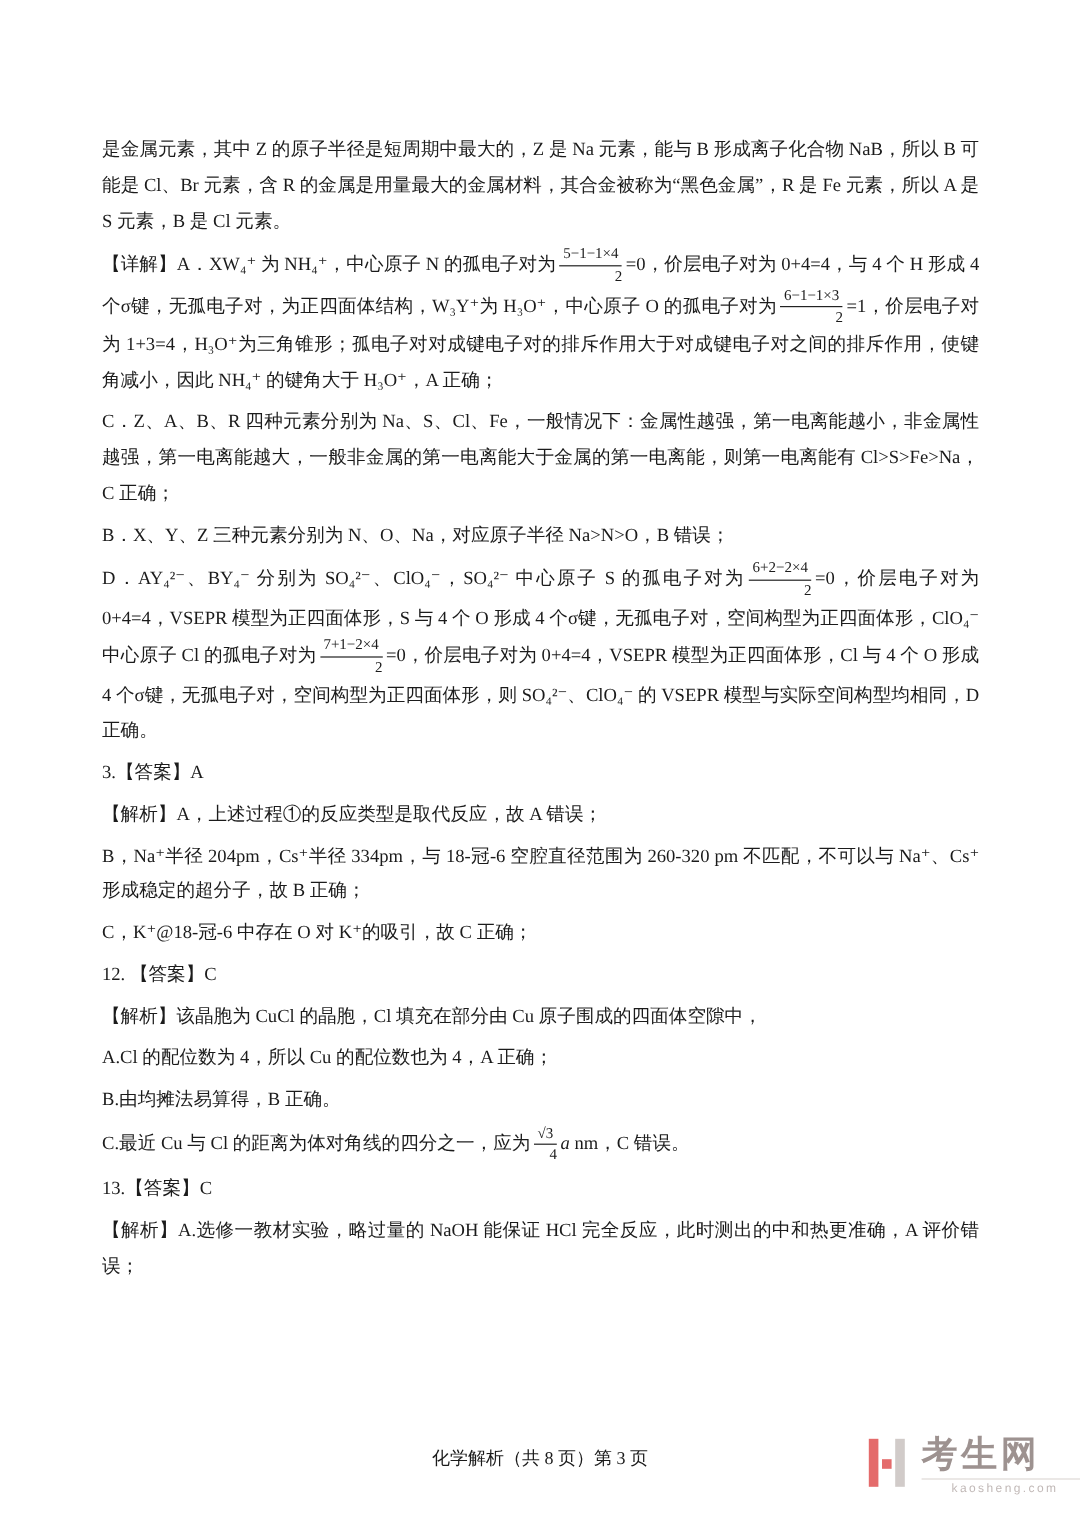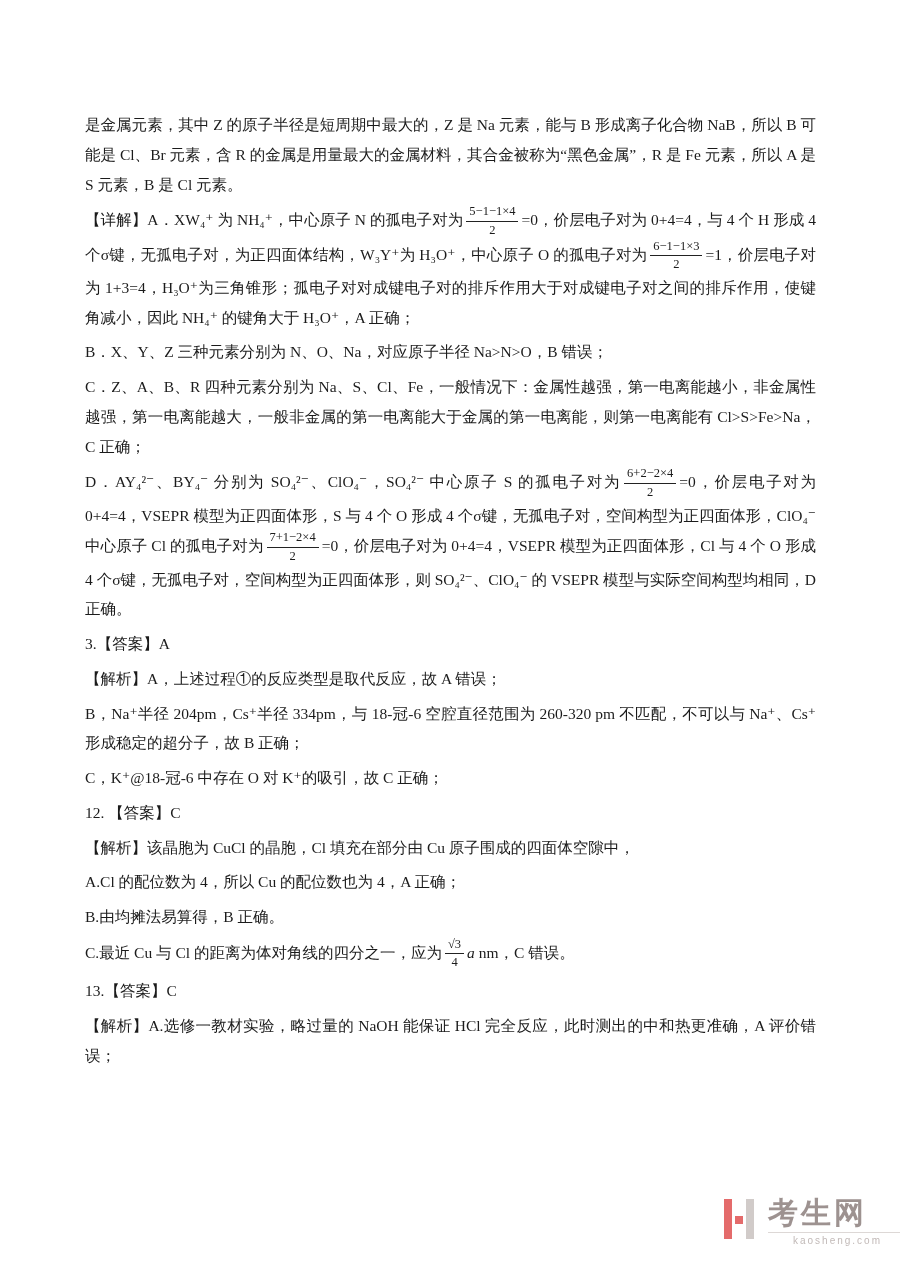--- a/index.html
+++ b/index.html
@@ -8,21 +8,21 @@
     background:#ffffff; color:#1b1b1b;
     font-family:"Liberation Serif","DejaVu Serif",serif;
   }
   .sheet { position:absolute; inset:0; }
   .content {
     position:absolute; left:85px; right:84px; top:110px;
     font-size:15.5px; line-height:1.92; text-align:justify;
   }
   p.para { margin:0 0 5px 0; }
   .frac {
-    display:inline-block; vertical-align:middle; text-align:center;
+    display:inline-block; vertical-align:middle; text-align:right;
     font-size:12.5px; line-height:1.25; margin:0 3px;
   }
   .fnum { display:block; border-bottom:1px solid #222; padding:0 3px 1px 3px; }
   .fden { display:block; padding-top:1px; }
   .footer {
     position:absolute; left:0; right:0; top:1206px;
     text-align:center; font-size:15px; color:#1b1b1b;
   }
   .logo {
     position:absolute; right:18px; top:1196px;
@@ -40,36 +40,39 @@
     border-top:1px solid #d8d2d0; padding-top:2px; width:100%;padding-left:25px;
   }
 </style>
 </head>
 <body>
 
 <div class="sheet">
   <main class="content">
     <p class="para">是金属元素，其中 Z 的原子半径是短周期中最大的，Z 是 Na 元素，能与 B 形成离子化合物 NaB，所以 B 可能是 Cl、Br 元素，含 R 的金属是用量最大的金属材料，其合金被称为“黑色金属”，R 是 Fe 元素，所以 A 是 S 元素，B 是 Cl 元素。</p>
     <p class="para">【详解】A．XW₄⁺ 为 NH₄⁺，中心原子 N 的孤电子对为<span class="frac"><span class="fnum">5−1−1×4</span><span class="fden">2</span></span>=0，价层电子对为 0+4=4，与 4 个 H 形成 4 个σ键，无孤电子对，为正四面体结构，W₃Y⁺为 H₃O⁺，中心原子 O 的孤电子对为<span class="frac"><span class="fnum">6−1−1×3</span><span class="fden">2</span></span>=1，价层电子对为 1+3=4，H₃O⁺为三角锥形；孤电子对对成键电子对的排斥作用大于对成键电子对之间的排斥作用，使键角减小，因此 NH₄⁺ 的键角大于 H₃O⁺，A 正确；</p>
+    <p class="para">C．Z、A、B、R 四种元素分别为 Na、S、Cl、Fe，一般情况下：金属性越强，第一电离能越小，非金属性越强，第一电离能越大，一般非金属的第一电离能大于金属的第一电离能，则第一电离能有 Cl&gt;S&gt;Fe&gt;Na，C 正确；</p>
     <p class="para">B．X、Y、Z 三种元素分别为 N、O、Na，对应原子半径 Na&gt;N&gt;O，B 错误；</p>
-    <p class="para">C．Z、A、B、R 四种元素分别为 Na、S、Cl、Fe，一般情况下：金属性越强，第一电离能越小，非金属性越强，第一电离能越大，一般非金属的第一电离能大于金属的第一电离能，则第一电离能有 Cl&gt;S&gt;Fe&gt;Na，C 正确；</p>
     <p class="para">D．AY₄²⁻、BY₄⁻ 分别为 SO₄²⁻、ClO₄⁻，SO₄²⁻ 中心原子 S 的孤电子对为<span class="frac"><span class="fnum">6+2−2×4</span><span class="fden">2</span></span>=0，价层电子对为 0+4=4，VSEPR 模型为正四面体形，S 与 4 个 O 形成 4 个σ键，无孤电子对，空间构型为正四面体形，ClO₄⁻ 中心原子 Cl 的孤电子对为<span class="frac"><span class="fnum">7+1−2×4</span><span class="fden">2</span></span>=0，价层电子对为 0+4=4，VSEPR 模型为正四面体形，Cl 与 4 个 O 形成 4 个σ键，无孤电子对，空间构型为正四面体形，则 SO₄²⁻、ClO₄⁻ 的 VSEPR 模型与实际空间构型均相同，D 正确。</p>
     <p class="para">3.【答案】A</p>
     <p class="para">【解析】A，上述过程①的反应类型是取代反应，故 A 错误；</p>
     <p class="para">B，Na⁺半径 204pm，Cs⁺半径 334pm，与 18-冠-6 空腔直径范围为 260-320 pm 不匹配，不可以与 Na⁺、Cs⁺形成稳定的超分子，故 B 正确；</p>
     <p class="para">C，K⁺@18-冠-6 中存在 O 对 K⁺的吸引，故 C 正确；</p>
     <p class="para">12. 【答案】C</p>
     <p class="para">【解析】该晶胞为 CuCl 的晶胞，Cl 填充在部分由 Cu 原子围成的四面体空隙中，</p>
     <p class="para">A.Cl 的配位数为 4，所以 Cu 的配位数也为 4，A 正确；</p>
     <p class="para">B.由均摊法易算得，B 正确。</p>
     <p class="para">C.最近 Cu 与 Cl 的距离为体对角线的四分之一，应为<span class="frac"><span class="fnum">√3</span><span class="fden">4</span></span><i>a</i> nm，C 错误。</p>
     <p class="para">13.【答案】C</p>
     <p class="para">【解析】A.选修一教材实验，略过量的 NaOH 能保证 HCl 完全反应，此时测出的中和热更准确，A 评价错误；</p>
   </main>
 
+  <footer class="footer">
+    <span>化学解析（共 8 页）第 3 页</span>
+  </footer>
 
   <div class="logo">
     <svg width="44" height="48" viewBox="0 0 44 48" aria-hidden="true">
       <rect x="6" y="3" width="8" height="40" fill="#e05252"></rect>
       <rect x="17" y="20" width="8" height="8" fill="#e05252"></rect>
       <rect x="28" y="3" width="8" height="40" fill="#c9c2c0"></rect>
     </svg>
     <div class="logo-right">
       <span class="logo-text">考生网</span>
       <span class="logo-sub">kaosheng.com</span>

